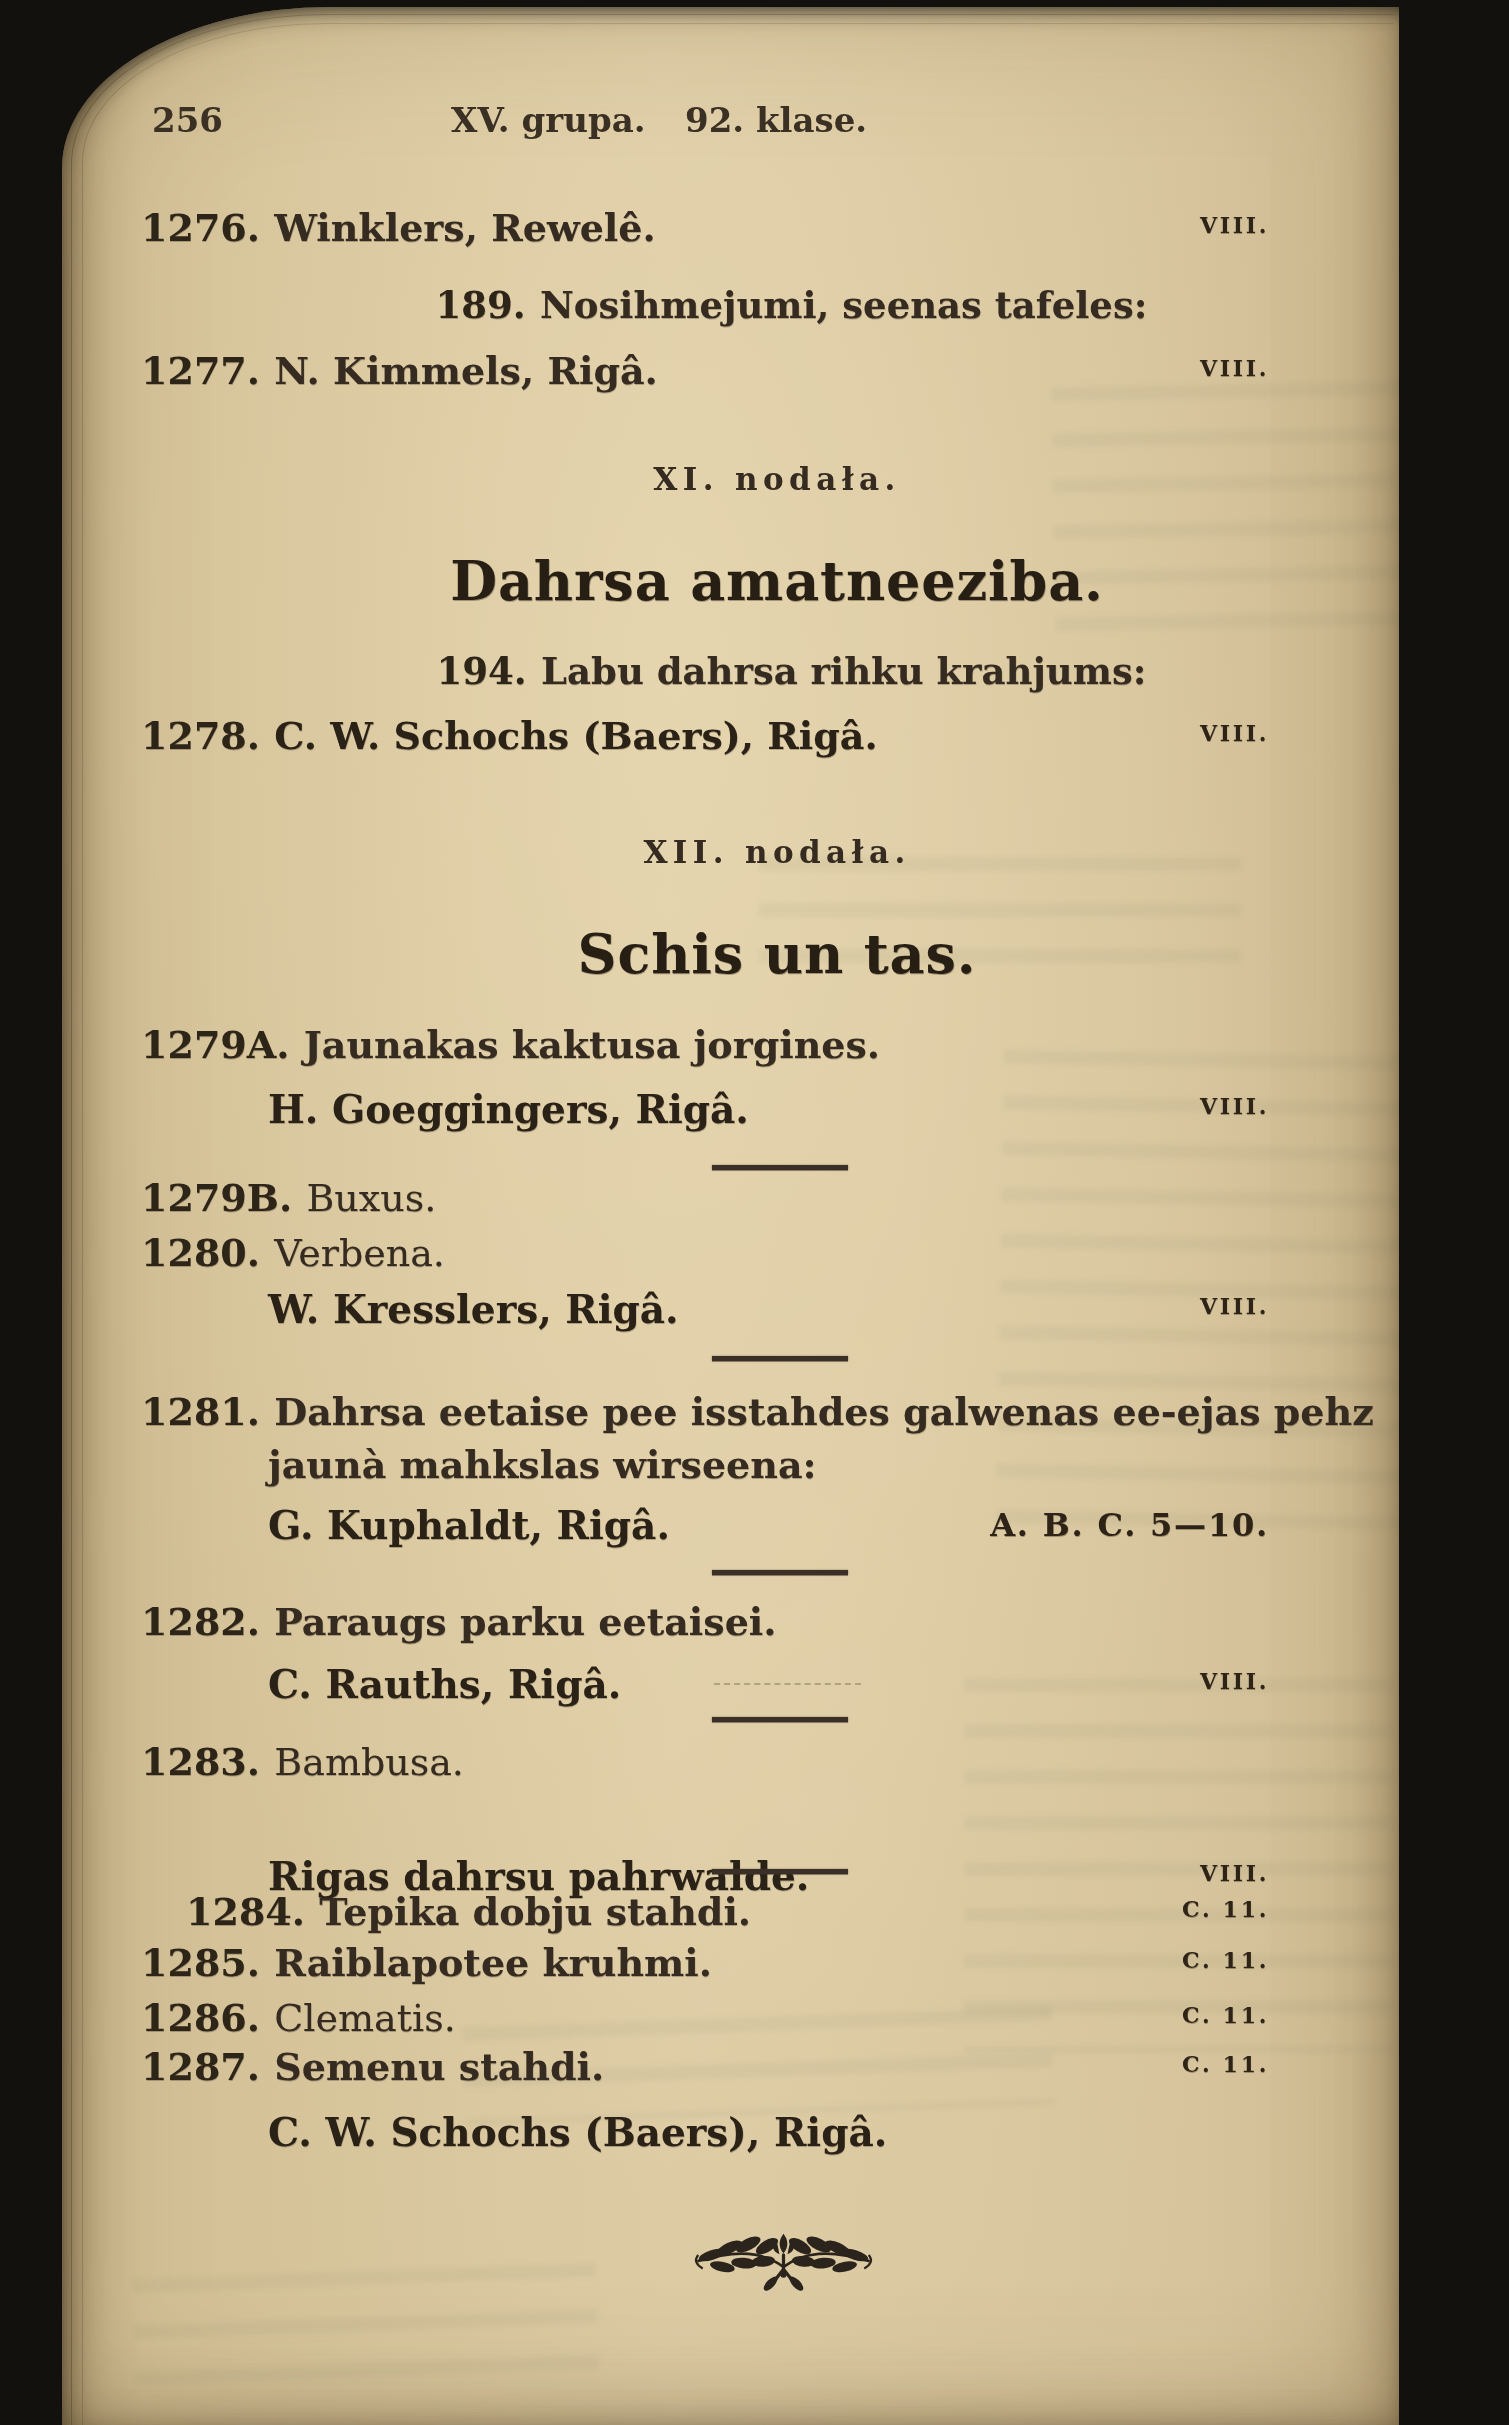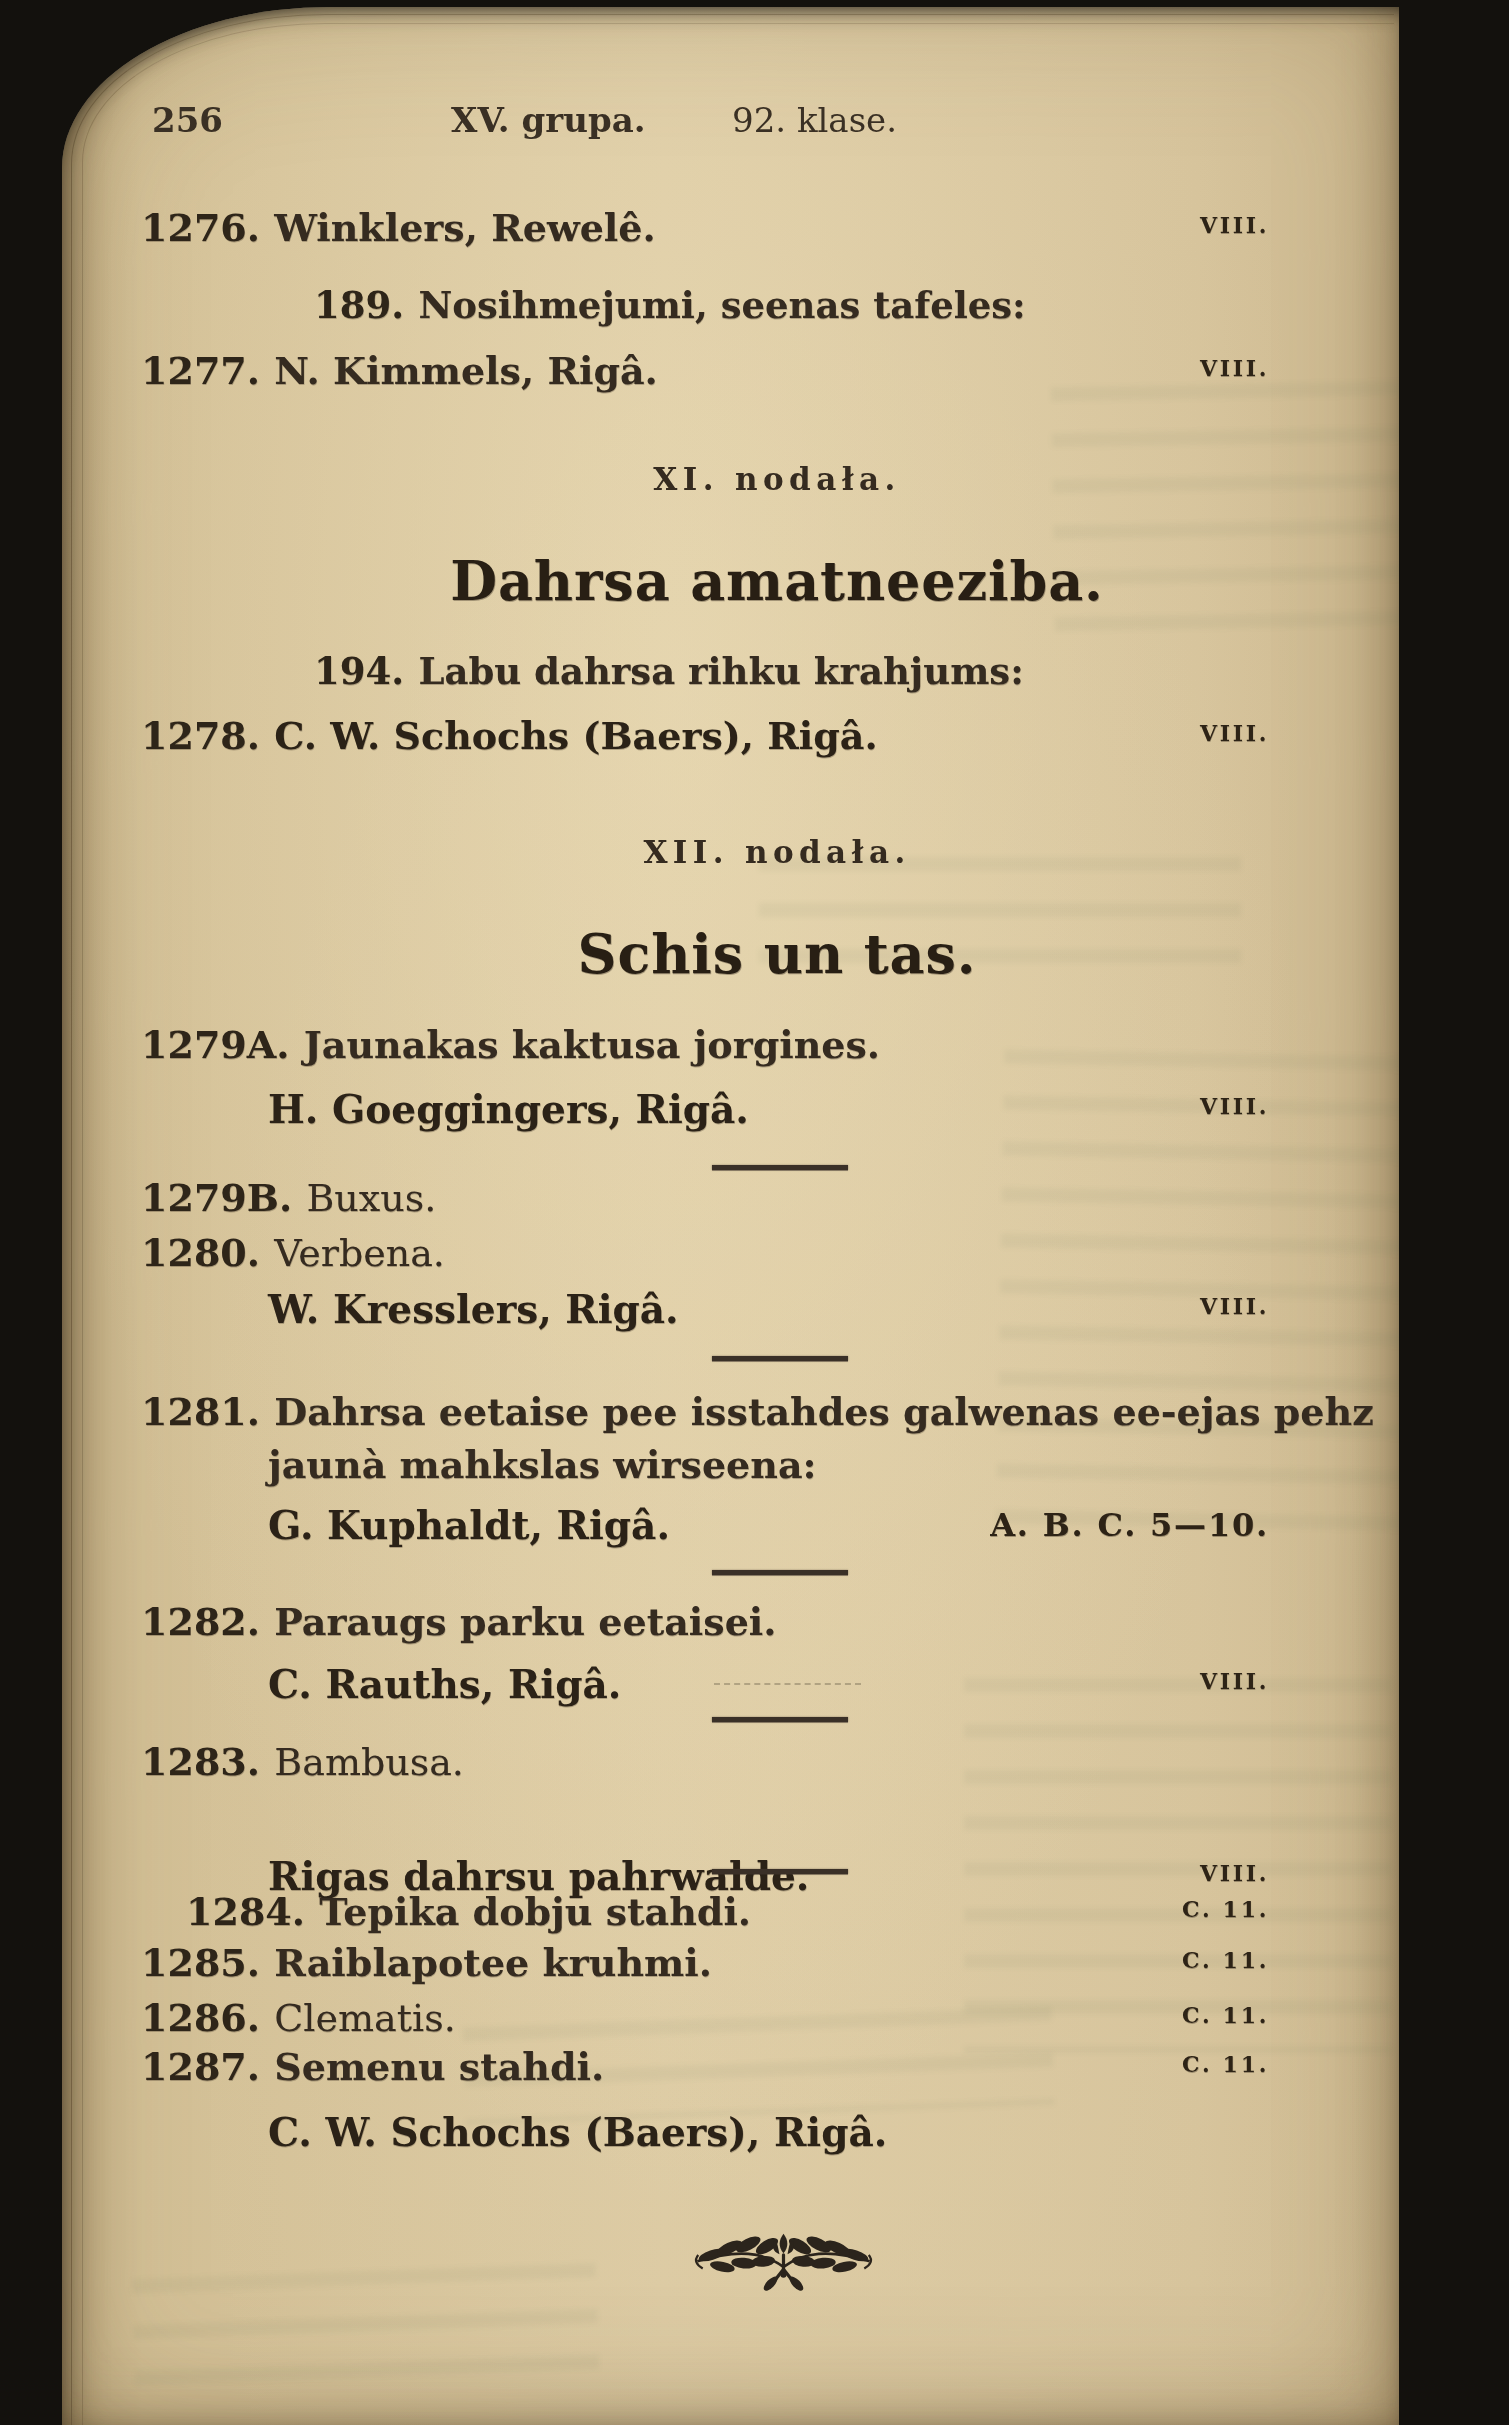--- a/index.html
+++ b/index.html
@@ -26,35 +26,35 @@
   
   .ghost{position:absolute;opacity:.5;filter:blur(2.7px);
          background:repeating-linear-gradient(180deg, rgba(104,118,88,.14) 0 14.3px, rgba(104,118,88,0) 14.3px 46px);}
   
   .row{position:absolute;left:141px;right:130px;font-size:38px;line-height:1.2;
        color:#352b20;white-space:nowrap;text-shadow:0.4px 0.5px 0 rgba(58,46,32,.30);}
   .row .num{font-weight:700;padding-right:14.3px;color:#2e2519;}
   .frak{font-weight:600;}
   .frak-bold{font-weight:700;color:#2b2217;}
   .ant{font-weight:400;text-align:center;}
-  .row.sub{left:314px;font-size:37px;}
+  .row.sub{left:314px;font-size:37px;text-align:center;}
   .row.firm{left:268px;font-size:39px;font-weight:700;color:#2b2217;}
   .row.cont{left:268px;}
   .code{position:absolute;right:0;top:7.1px;font-size:22px;font-weight:700;
         letter-spacing:2.7px;color:#2d2316;text-shadow:0.4px 0.5px 0 rgba(45,35,22,.35);}
   .code.big{font-size:32px;top:3.6px;letter-spacing:1.8px;}
   .sec{position:absolute;left:170px;width:1214px;text-align:center;font-size:31px;
        letter-spacing:5.4px;font-weight:600;color:#352b20;white-space:nowrap;}
   .sec-title{position:absolute;left:170px;width:1214px;text-align:center;font-size:54px;
        letter-spacing:0.9px;font-weight:700;color:#281f14;white-space:nowrap;
        text-shadow:0.7px 0.7px 0 rgba(45,35,22,.35);}
   .header-row{position:absolute;top:0;left:0;right:0;height:0;font-size:34px;color:#3a3024;}
   .header-row .pagenum{position:absolute;left:152px;top:100px;font-weight:600;}
   .header-row .h-group{position:absolute;left:451px;top:100px;font-weight:600;}
-  .header-row .h-class{position:absolute;left:685px;top:100px;font-weight:400;margin-left:47px;}
+  .header-row .h-class{position:absolute;left:685px;top:100px;font-weight:700;}
   .divider{position:absolute;left:712px;width:136px;height:4.5px;background:#3a3027;
            box-shadow:0 0.9px 0 rgba(58,48,39,.5), 0 0 1.8px rgba(58,48,39,.6);}
   .faint-dashes{position:absolute;left:714px;width:147px;border-top:2.7px dashed rgba(90,80,60,.35);}
   .ornament{position:absolute;left:692px;top:2229px;width:183px;height:70px;}
 </style>
 </head>
 <body>
 
 <div class="canvas">
 

